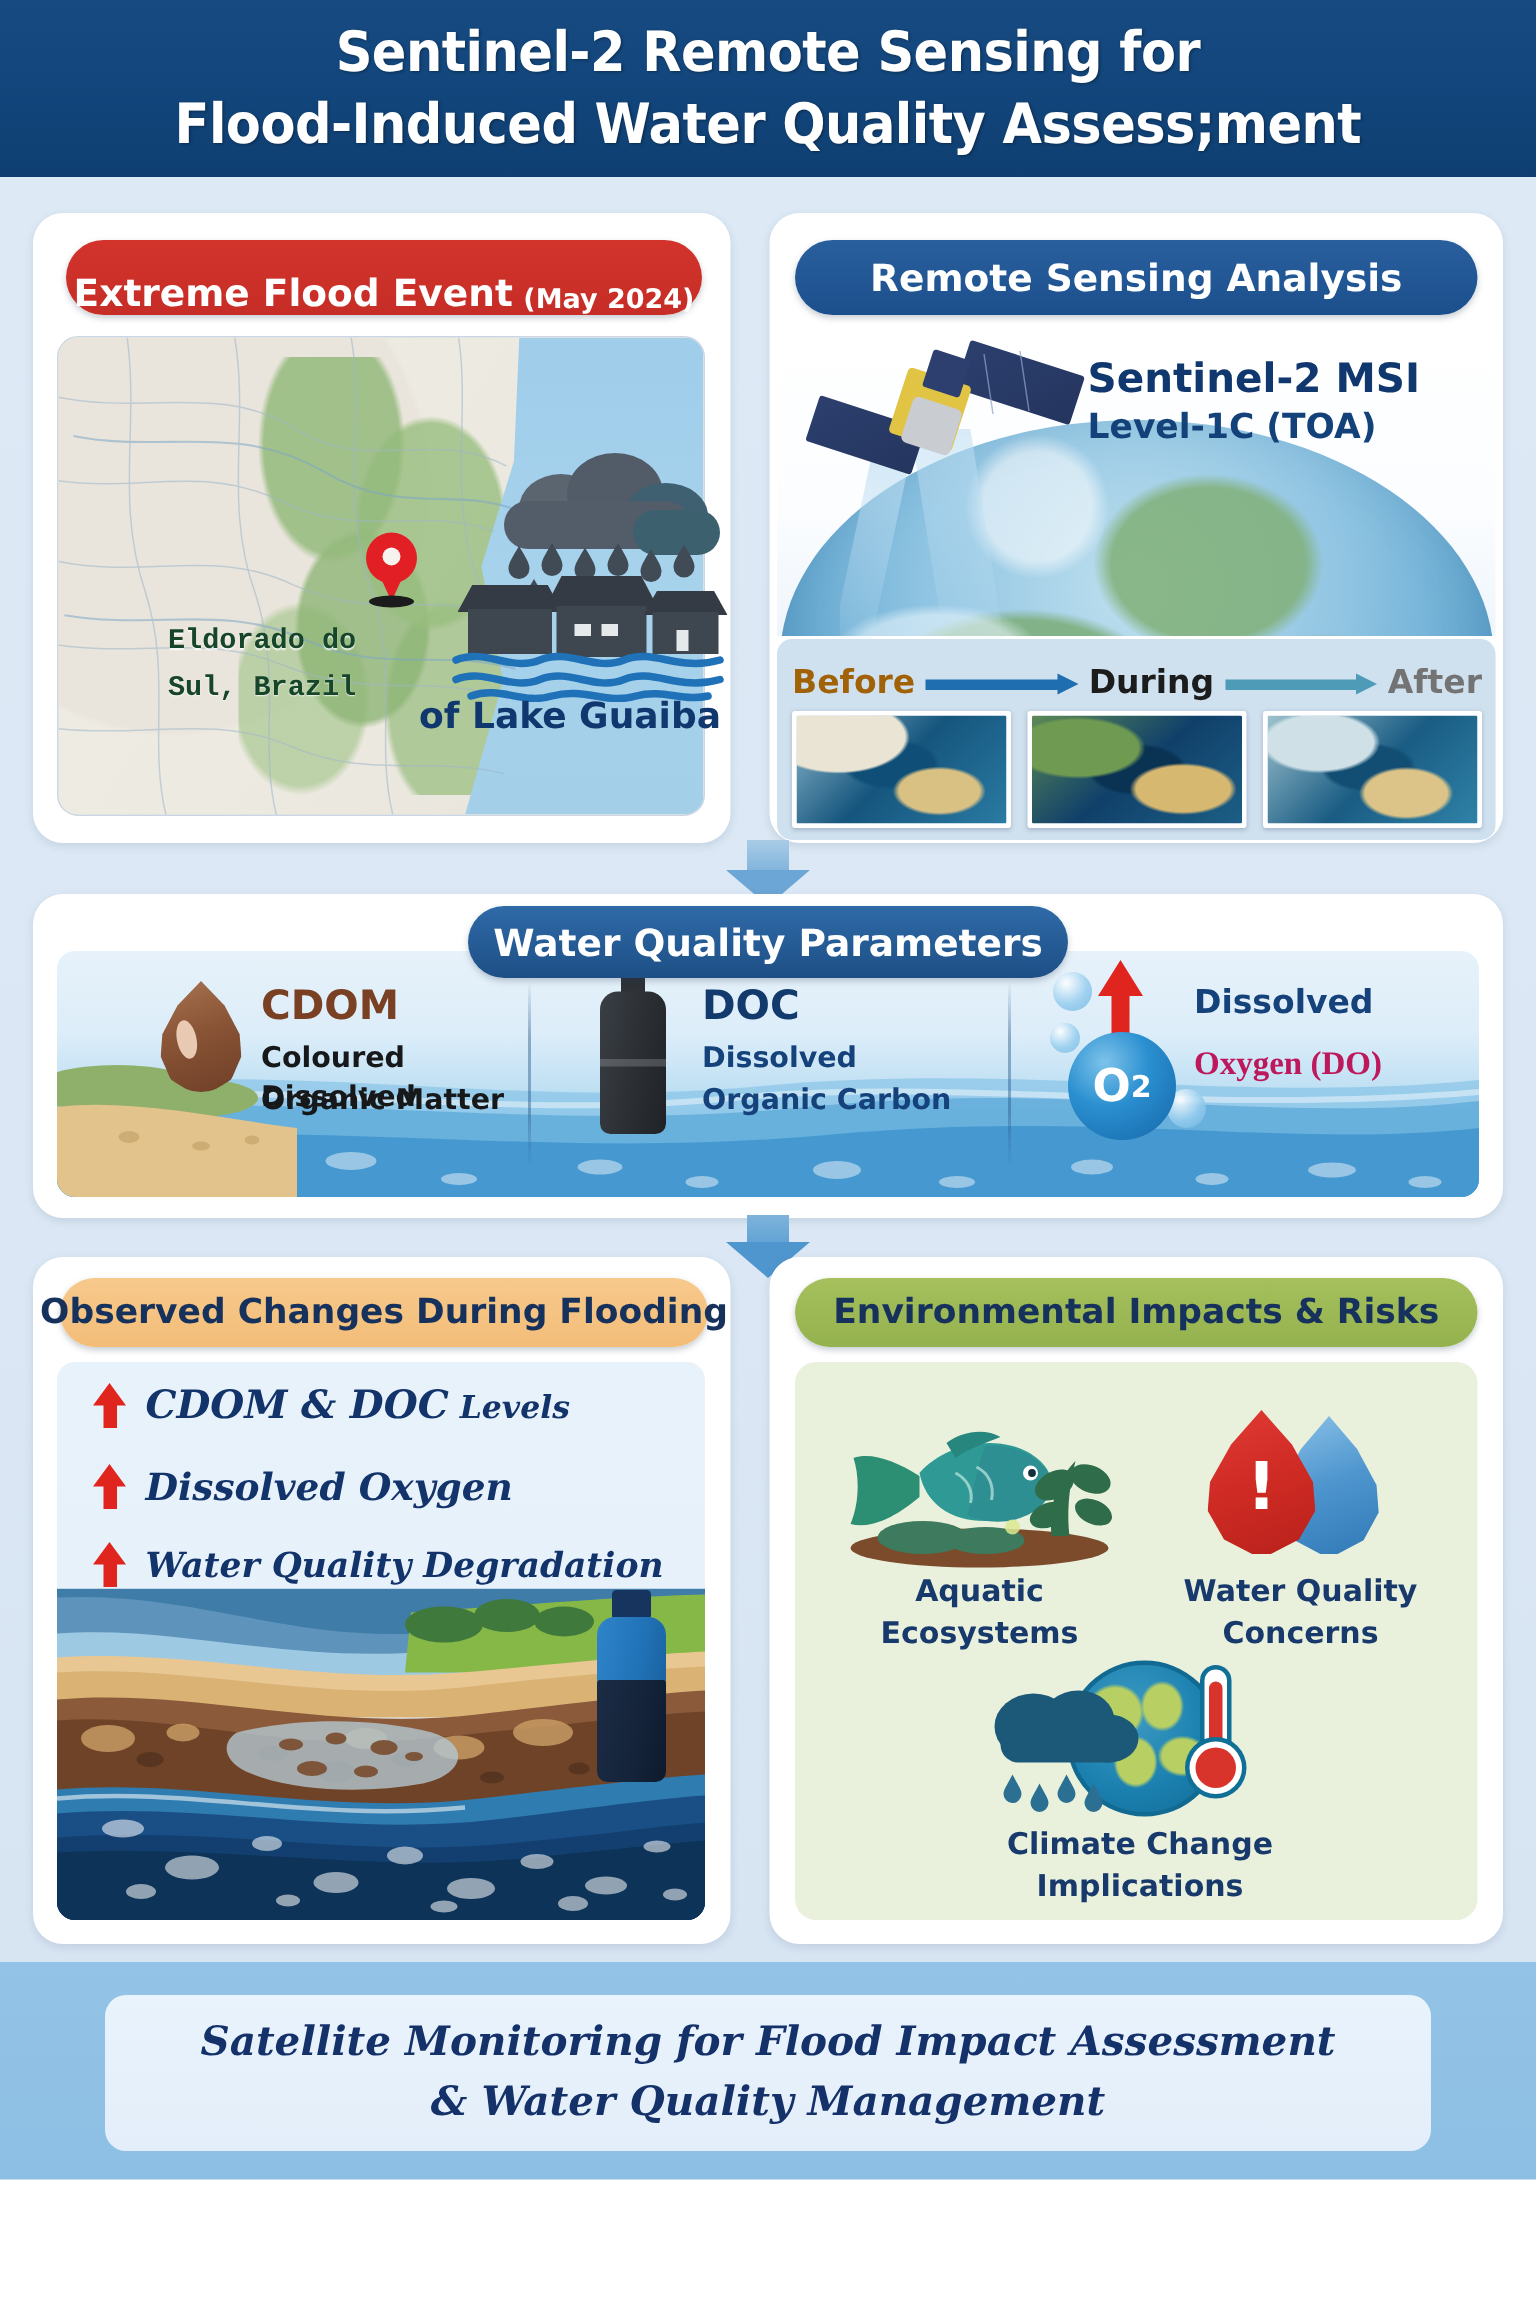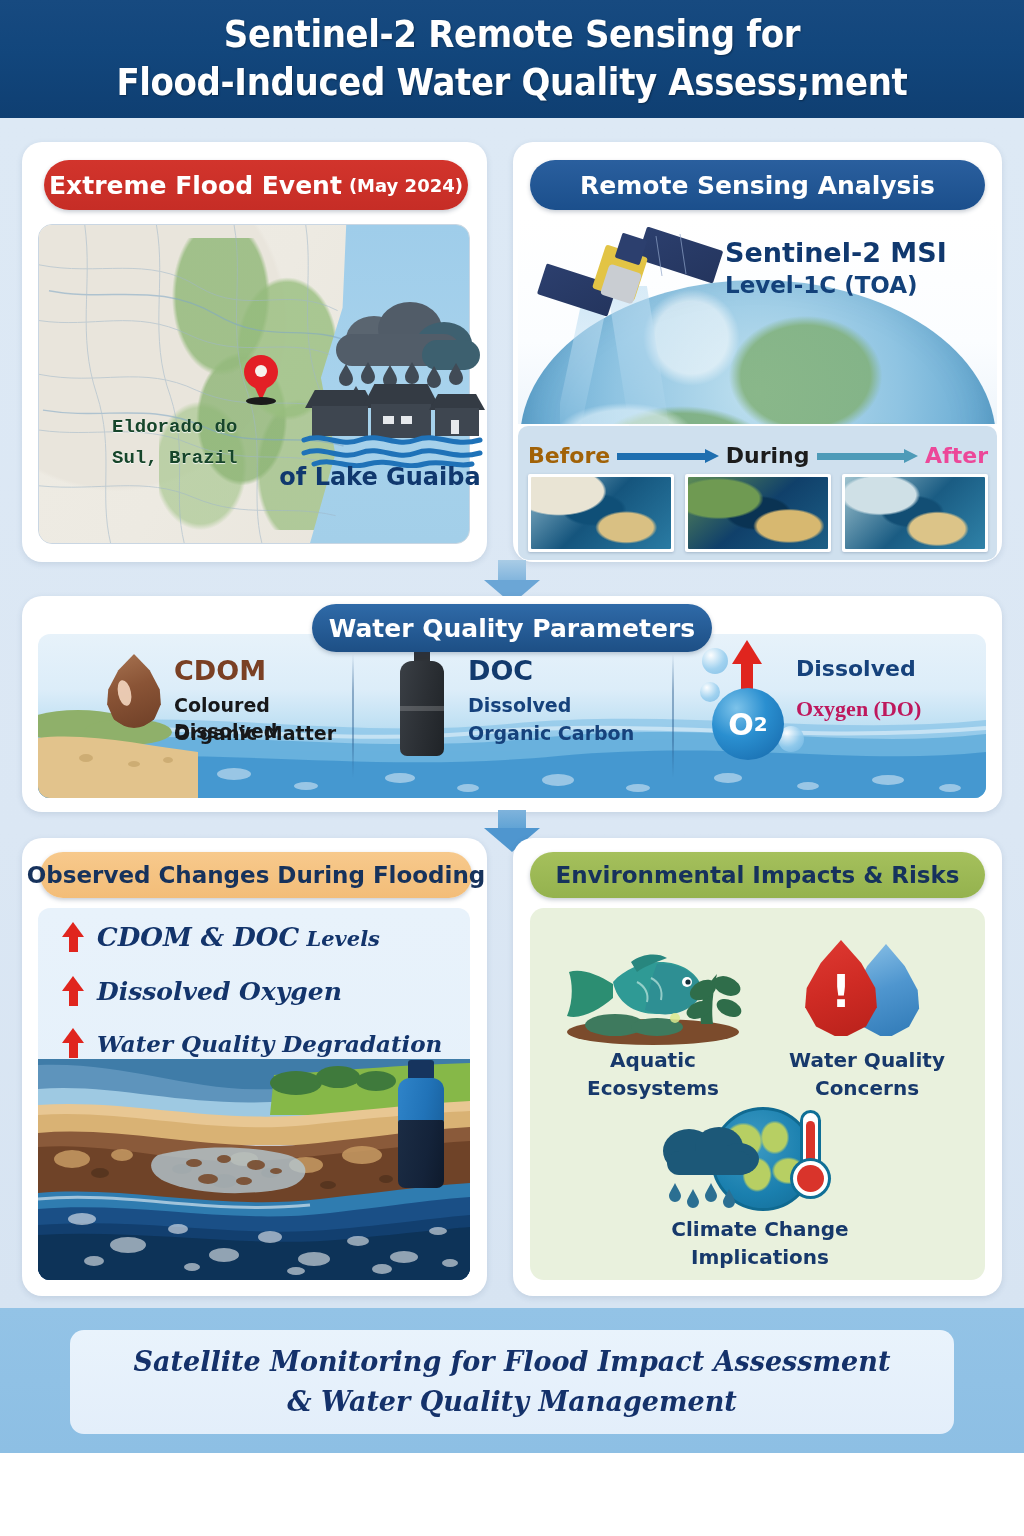--- a/index.html
+++ b/index.html
@@ -51,21 +51,21 @@
   
   .pill {
     position: absolute;
     border-radius: 26px;
     display: flex; align-items: center; justify-content: center;
     color: #ffffff; font-weight: 700;
     font-family: "DejaVu Sans", sans-serif;
     box-shadow: 0 2px 4px rgba(30,50,80,.25);
     white-space: nowrap;
   }
-  .pill.red   { background: linear-gradient(180deg,#d2342c 0%,#c62d26 100%); }
+  .pill.red   { background: linear-gradient(180deg,#d2342c 0%,#c62d26 100%); align-items: flex-end; }
   .pill.blue  { background: linear-gradient(180deg,#2a5f9e 0%,#1b4f8c 100%); }
   .pill.navy  { background: linear-gradient(180deg,#2f6aa8 0%,#1d4f85 100%); align-items: center; }
   .pill.orange{ background: linear-gradient(180deg,#f7c98c 0%,#f3bd78 100%); color:#16325c; }
   .pill.green { background: linear-gradient(180deg,#a5c05c 0%,#94b24e 100%); color:#16325c; }
   .pill .sub { font-size: .72em; font-weight: 700; margin-left: 7px; }
 
   
   #panel-flood { left: 22px; top: 142px; width: 465px; height: 420px; }
   #pill-flood  { left: 44px; top: 160px; width: 424px; height: 50px; font-size: 25px; }
 
@@ -187,21 +187,21 @@
     position: absolute; left: 518px; top: 426px; width: 479px; height: 134px;
     background: #cfe0ee; border-radius: 10px;
   }
   .striplabels {
     position: absolute; left: 528px; top: 436px; width: 460px; height: 38px;
     display: flex; align-items: center;
   }
   .tl-lab { font-family: "DejaVu Sans", sans-serif; font-weight: 700; font-size: 22px; }
   .tl-before { color: #a16207; }
   .tl-during { color: #1c1c1c; }
-  .tl-after  { color: #ec4899; }
+  .tl-after  { color: #737373; }
   .tl-arrow { flex: 1; height: 12px; position: relative; margin: 0 7px; }
   .tl-arrow .shaft { position: absolute; left: 0; top: 4px; height: 7px; width: calc(100% - 13px); }
   .tl-arrow .head2 {
     position: absolute; right: 0; top: 0; width: 0; height: 0;
     border-top: 7px solid transparent; border-bottom: 7px solid transparent;
   }
   .thumbs {
     position: absolute; left: 528px; top: 474px; width: 460px; height: 78px;
     display: flex; justify-content: space-between;
   }

